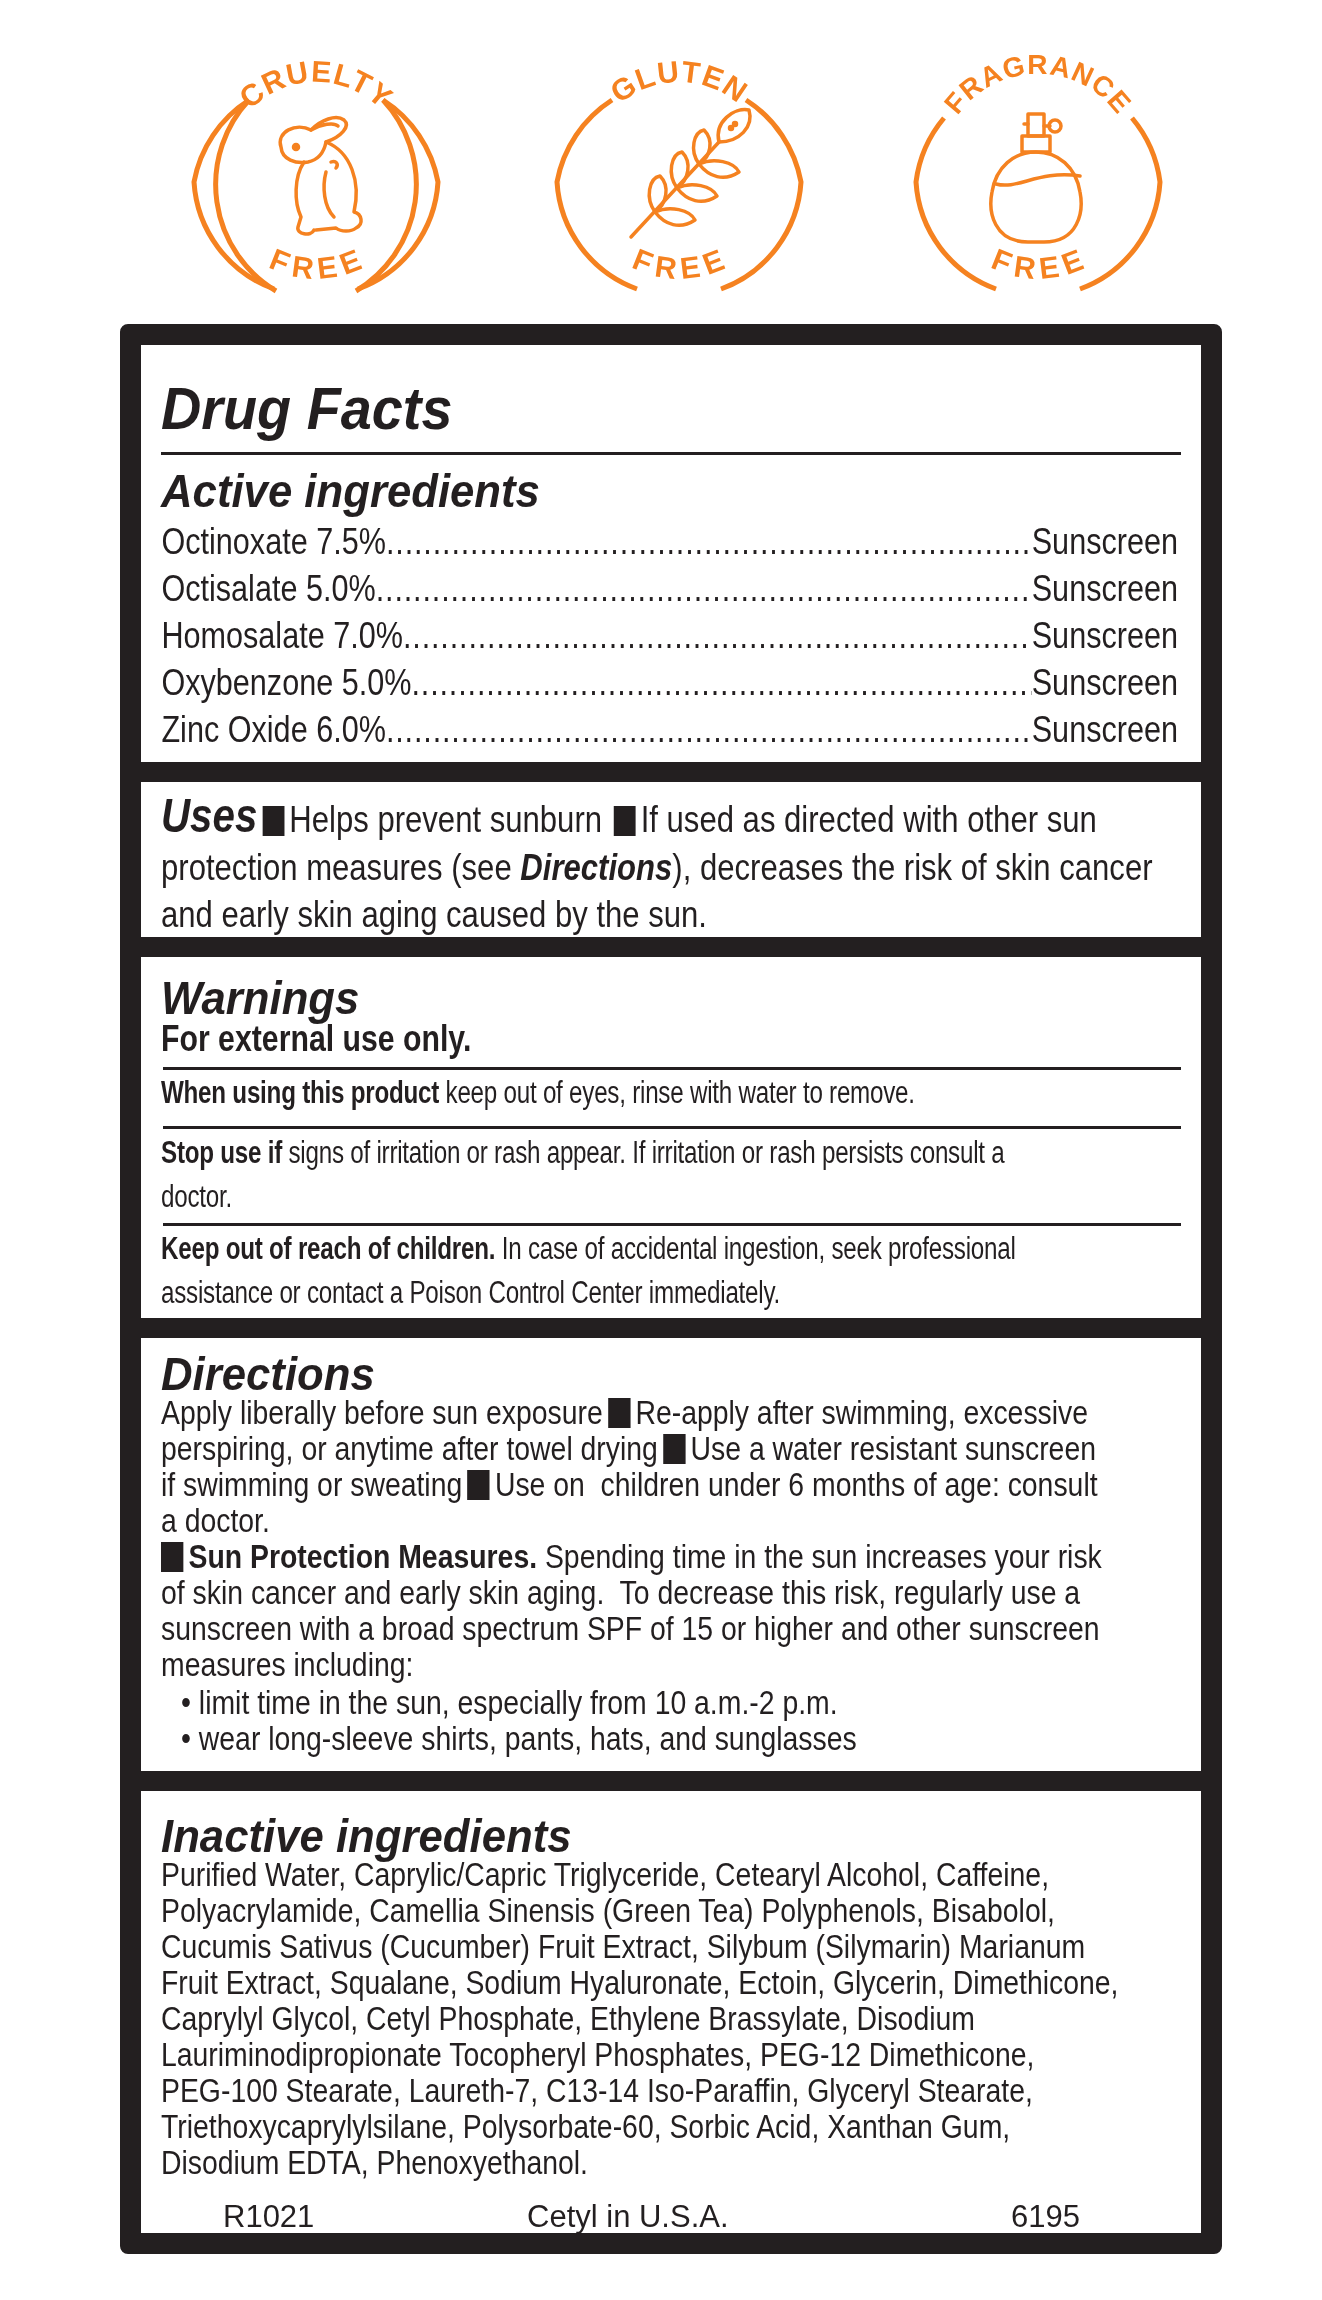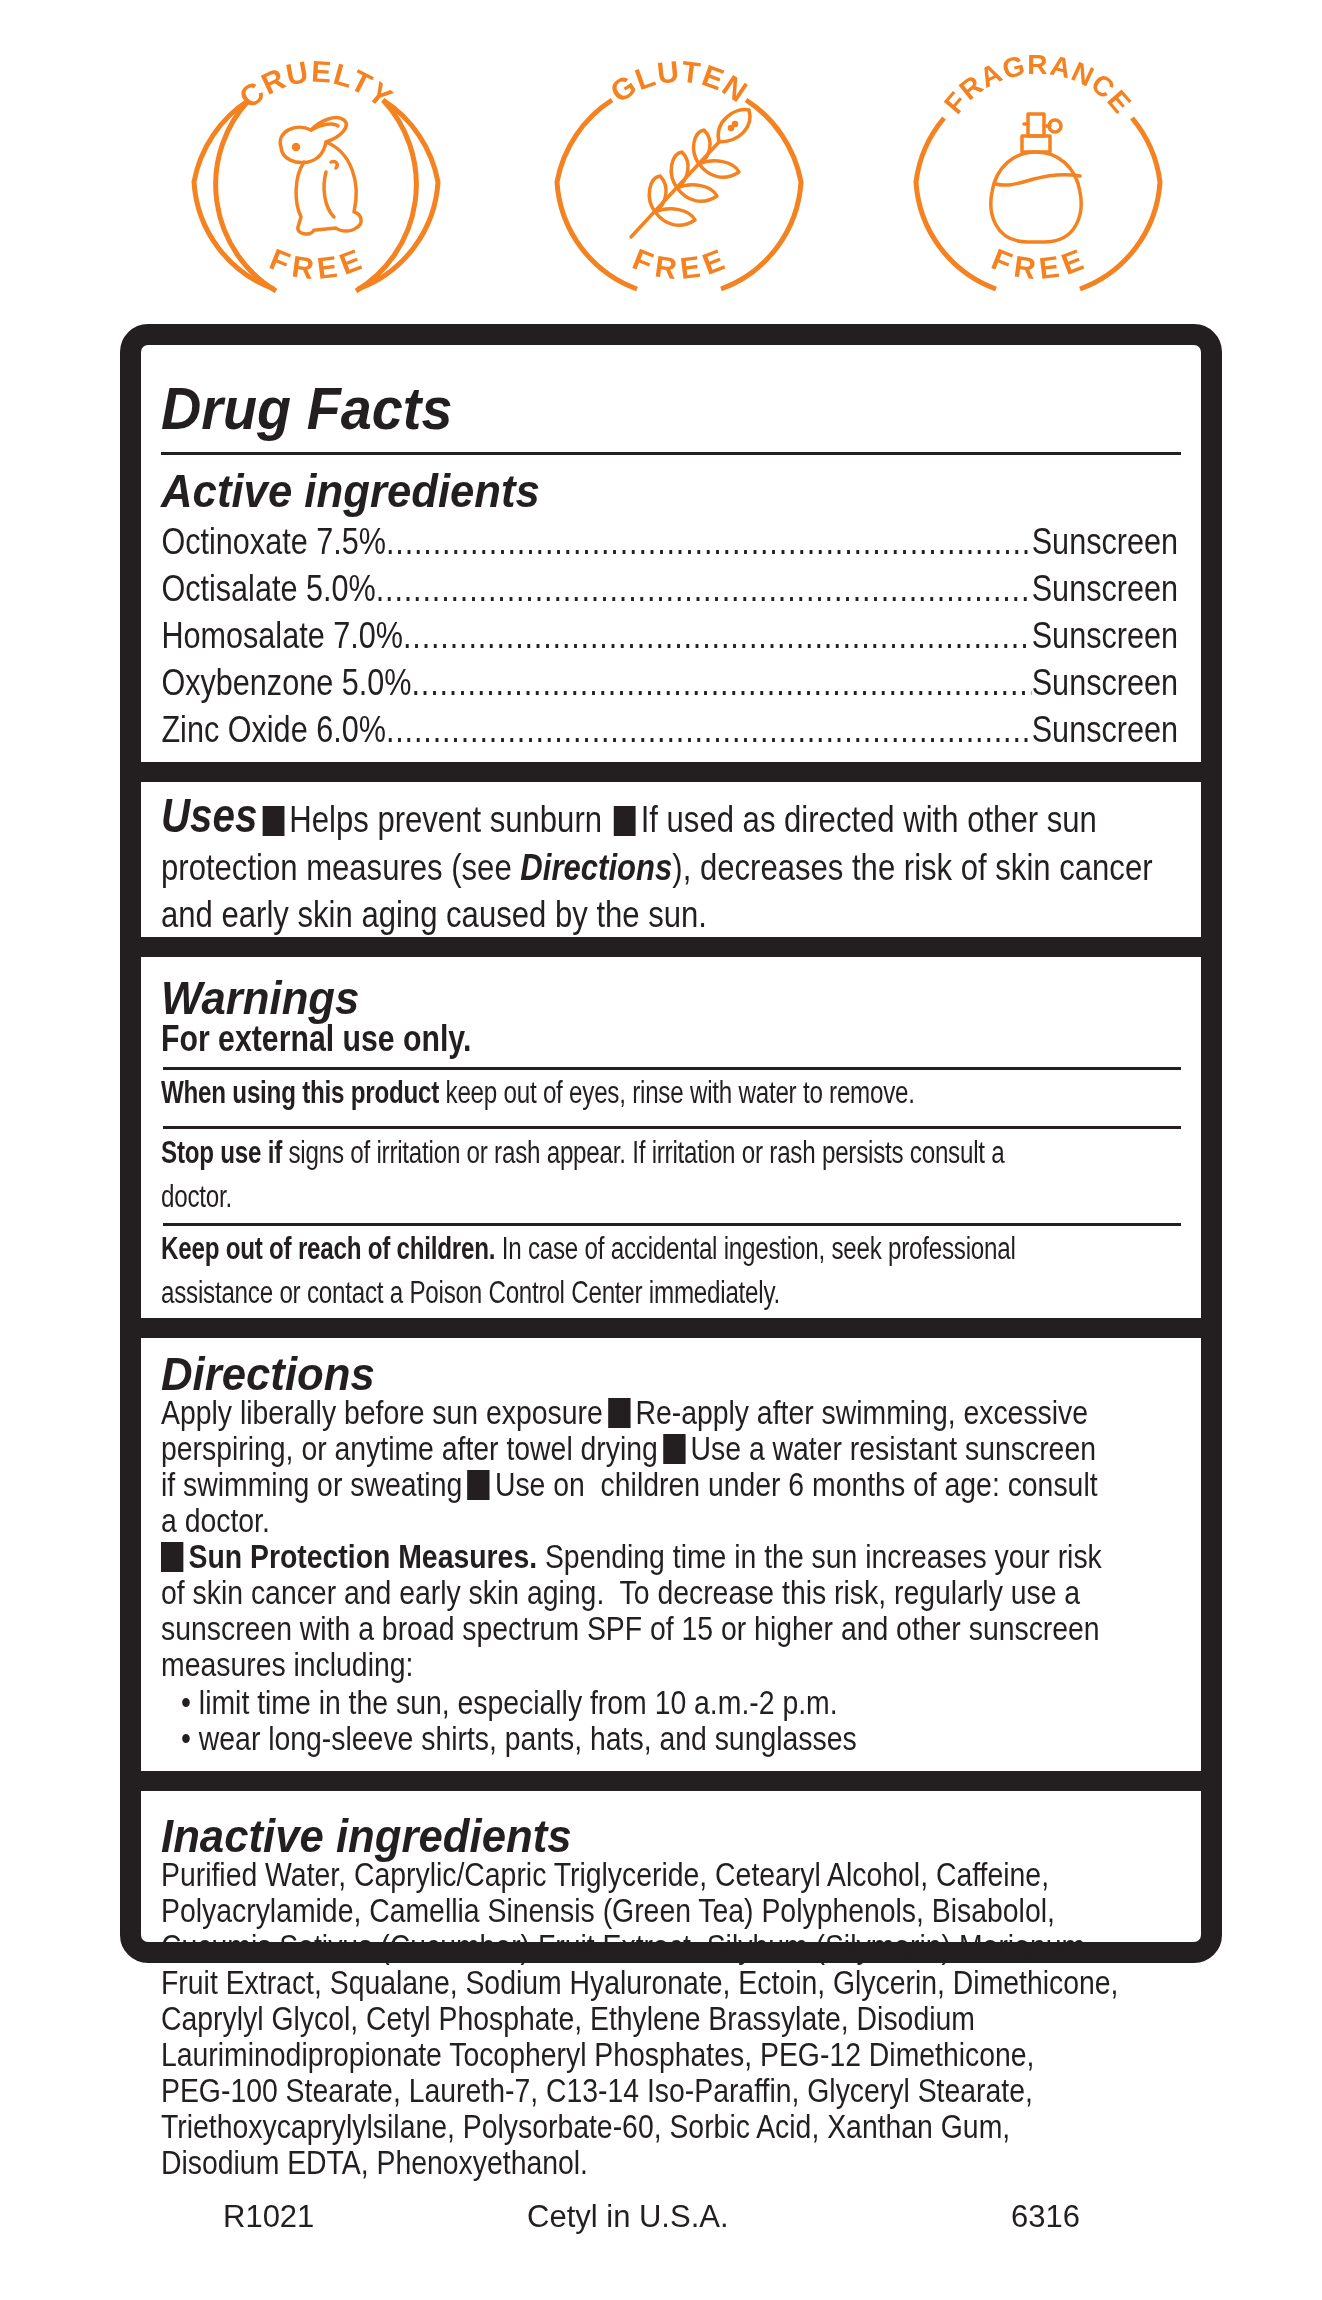--- a/index.html
+++ b/index.html
@@ -4,22 +4,22 @@
 <style>
   html, body { margin:0; padding:0; background:#ffffff; }
   body { width:1322px; height:2300px; position:relative; overflow:hidden;
          font-family:"Liberation Sans", sans-serif; color:#231f20; }
 
   
   .badge { position:absolute; width:260px; height:260px; }
   .badge svg { width:260px; height:260px; display:block; }
 
   
-  .panel { position:absolute; left:120px; top:324px; width:1102px; height:1639px;
-           box-sizing:border-box; border:21px solid #231f20; border-radius:28px; background:#fff; }
+  .panel { position:absolute; left:120px; top:324px; width:1102px; height:1930px;
+           box-sizing:border-box; border:21px solid #231f20; border-radius:8px; background:#fff; }
   .line { position:absolute; white-space:nowrap; transform-origin:0 0; }
   .thick { position:absolute; left:0; width:1060px; height:20px; background:#231f20; }
   .thin  { position:absolute; left:22px; width:1018px; height:3px; background:#231f20; }
 
   .title { font-weight:bold; font-style:italic; font-size:60px; line-height:60px; transform:scaleX(0.93); }
   .head  { font-weight:bold; font-style:italic; font-size:47px; line-height:50px; transform:scaleX(0.93); }
   .body34 { font-size:33px; line-height:36px; transform:scaleX(0.86); }
   .cond  { font-size:31px; line-height:36px; transform:scaleX(0.78); letter-spacing:-0.3px; }
   .b { font-weight:bold; }
   .bi { font-weight:bold; font-style:italic; }
@@ -214,14 +214,14 @@
   <div class="line body34" style="left:20px; top:1584px;">Cucumis Sativus (Cucumber) Fruit Extract, Silybum (Silymarin) Marianum</div>
   <div class="line body34" style="left:20px; top:1620px;">Fruit Extract, Squalane, Sodium Hyaluronate, Ectoin, Glycerin, Dimethicone,</div>
   <div class="line body34" style="left:20px; top:1656px;">Caprylyl Glycol, Cetyl Phosphate, Ethylene Brassylate, Disodium</div>
   <div class="line body34" style="left:20px; top:1692px;">Lauriminodipropionate Tocopheryl Phosphates, PEG-12 Dimethicone,</div>
   <div class="line body34" style="left:20px; top:1728px;">PEG-100 Stearate, Laureth-7, C13-14 Iso-Paraffin, Glyceryl Stearate,</div>
   <div class="line body34" style="left:20px; top:1764px;">Triethoxycaprylylsilane, Polysorbate-60, Sorbic Acid, Xanthan Gum,</div>
   <div class="line body34" style="left:20px; top:1800px;">Disodium EDTA, Phenoxyethanol.</div>
 
   <div class="footer" style="left:82px; top:1855px;">R1021</div>
   <div class="footer" style="left:386px; top:1855px;">Cetyl in U.S.A.</div>
-  <div class="footer" style="left:870px; top:1855px;">6316</div>
+  <div class="footer" style="left:870px; top:1855px;">6195</div>
 </div>
 
 </body></html>

